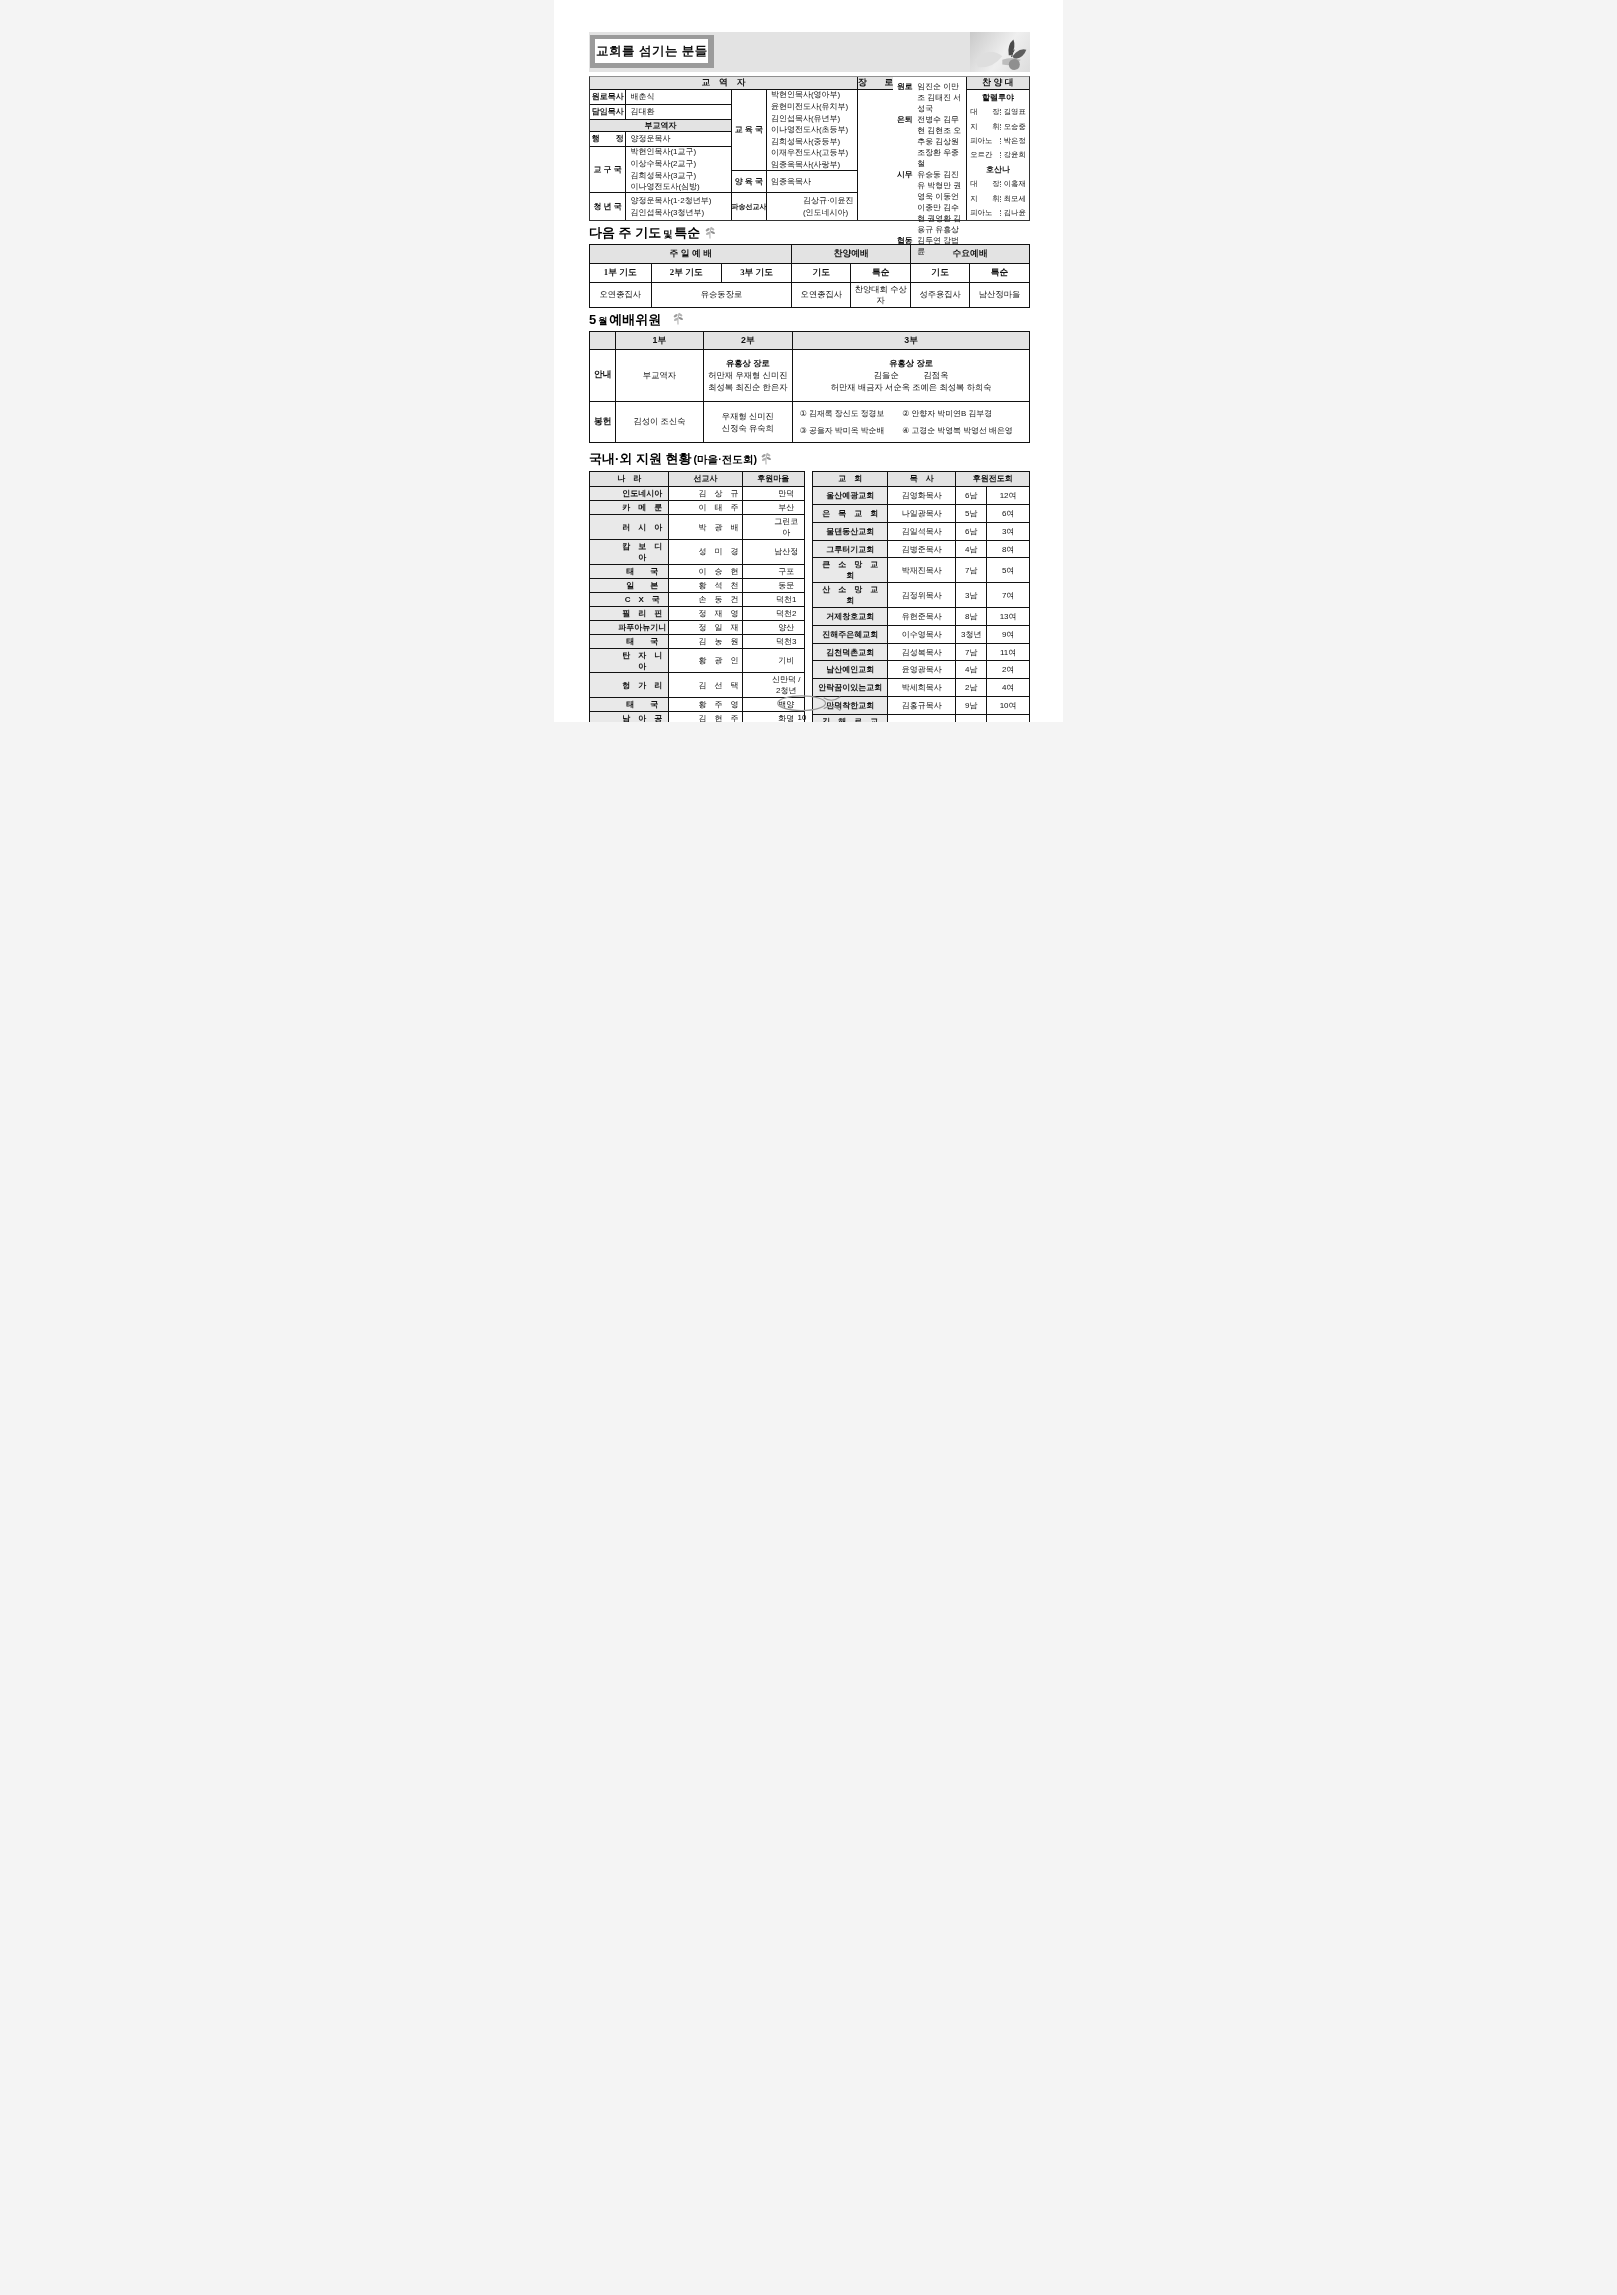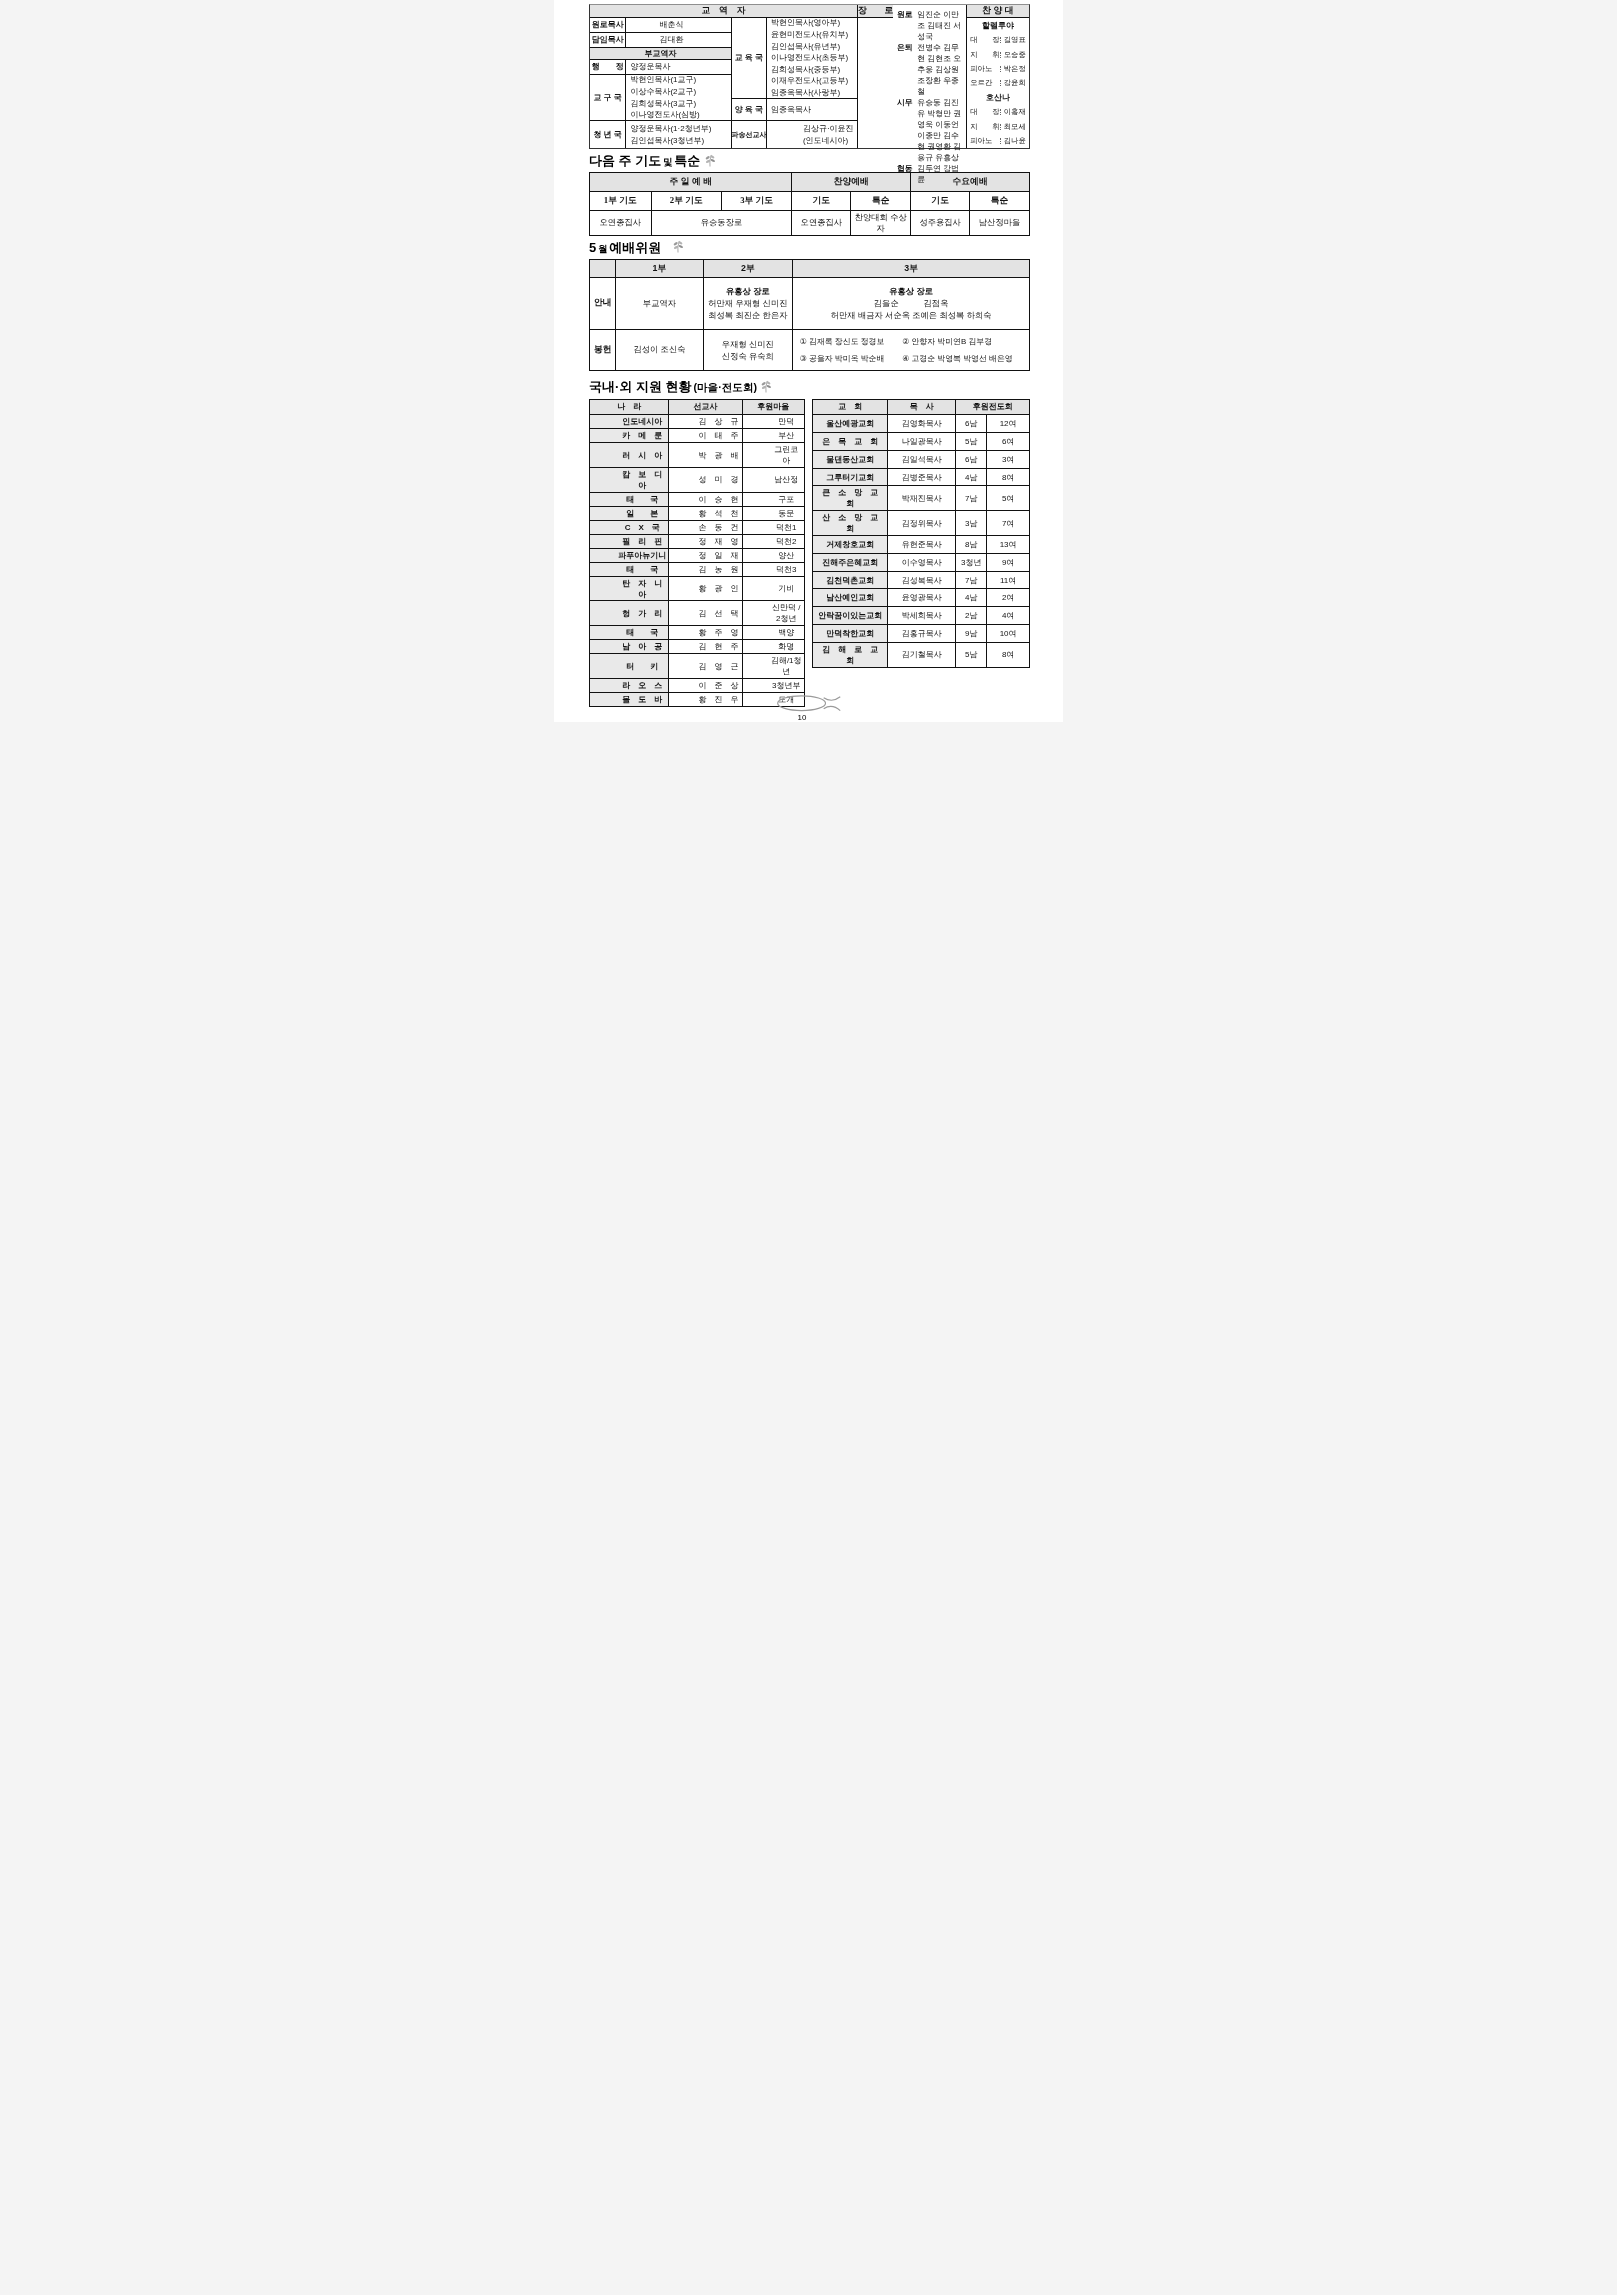--- a/index.html
+++ b/index.html
@@ -24,21 +24,21 @@
   .half-l{width:53%;border-right:0.7px solid #111;display:flex;flex-direction:column;}
   .half-r{width:47%;display:flex;flex-direction:column;}
   .srow{display:flex;border-bottom:0.7px solid #111;min-height:0;}
   .srow.last{border-bottom:none;}
   .slab{width:25%;border-right:0.7px solid #111;display:flex;align-items:center;justify-content:center;
         font-weight:bold;text-align:center;white-space:pre;}
   .slab.small{font-size:7px;}
   .sval{flex:1;padding-left:4.2px;display:flex;flex-direction:column;justify-content:center;line-height:11.6px;}
   .subhead{height:11px;background:#e3e3e3;border-bottom:0.7px solid #111;display:flex;align-items:center;justify-content:center;
            font-weight:bold;}
-  .h29{height:14px;gap:29px;} .h30{height:14.3px;} .h58{height:27px;} .h44{height:21px;} .h57{height:27px;gap:32px;} .grow{flex:1;}
+  .h29{height:14px;} .h30{height:14.3px;} .h58{height:27px;} .h44{height:21px;} .h57{height:27px;gap:32px;} .grow{flex:1;}
   .col-e{width:24.7%;border-right:0.7px solid #111;display:flex;flex-direction:row;}
   .ebody{flex:1;padding:3.7px 2.8px 1.9px 3.7px;display:flex;flex-direction:column;justify-content:space-between;font-size:7.9px;line-height:11px;}
   .egroup{display:flex;}
   .eglab{width:20.4px;font-weight:bold;flex:none;}
   .egnames{flex:1;}
   .col-c{width:14.2%;display:flex;flex-direction:column;}
   .cbody{flex:1;padding:2.3px 3.2px;display:flex;flex-direction:column;justify-content:space-between;font-size:7.4px;}
   .cgtitle{text-align:center;font-weight:bold;font-size:8px;}
   .crow{display:flex;align-items:center;}
   .crole{white-space:pre;}
@@ -86,20 +86,35 @@
   .footer{position:absolute;left:0;right:0;top:693px;display:flex;justify-content:center;}
   .fish{position:relative;width:69px;height:20.4px;}
   .fish .num{position:absolute;left:0;right:13px;top:20px;text-align:center;font-size:7.9px;color:#000;}
 </style>
 </head>
 <body>
 
 <div class="page">
   <div class="content">
 
+    <div class="band">
+      <div class="title-box">
+        <div class="title-inner">교회를 섬기는 분들</div>
+      </div>
+      <div class="photo">
+        <svg width="60" height="40" viewBox="0 0 130 86">
+          <path d="M10 60 Q 40 30 70 52 Q 50 78 18 76 Z" fill="#dedede"></path>
+          <path d="M84 50 q -4 -22 10 -34 q 6 14 -4 34 Z" fill="#4a4a4a"></path>
+          <path d="M92 52 q 14 -18 30 -14 q -6 18 -26 20 Z" fill="#5d5d5d"></path>
+          <path d="M90 54 q 2 -10 6 -16" stroke="#333" stroke-width="2" fill="none"></path>
+          <path d="M70 60 q 20 -8 40 0 q -10 16 -40 10 Z" fill="#bdbdbd"></path>
+          <circle cx="96" cy="70" r="12" fill="#8f8f8f"></circle>
+        </svg>
+      </div>
+    </div>
 
     <div class="staff">
       <div class="col-m">
         <div class="hdr">교　역　자</div>
         <div class="mbody">
           <div class="half-l">
             <div class="srow h29">
               <div class="slab">원로목사</div>
               <div class="sval">배춘식</div>
             </div>

